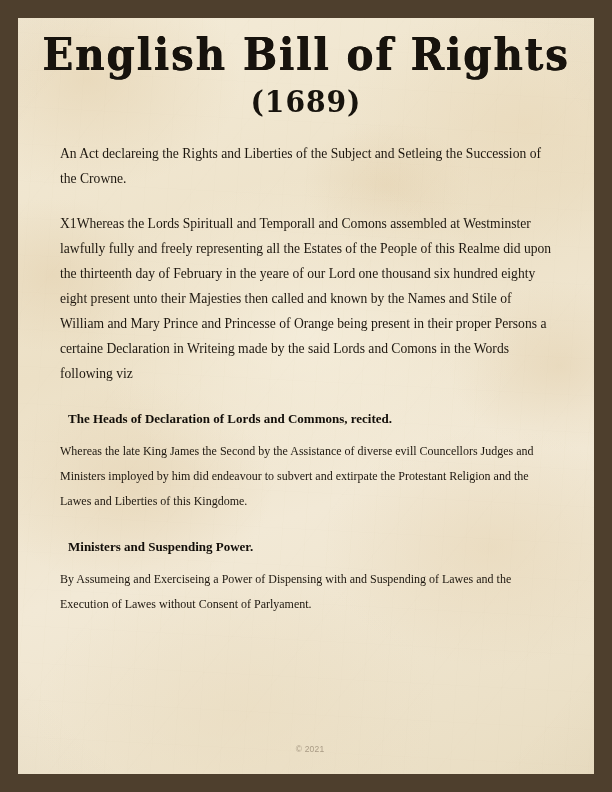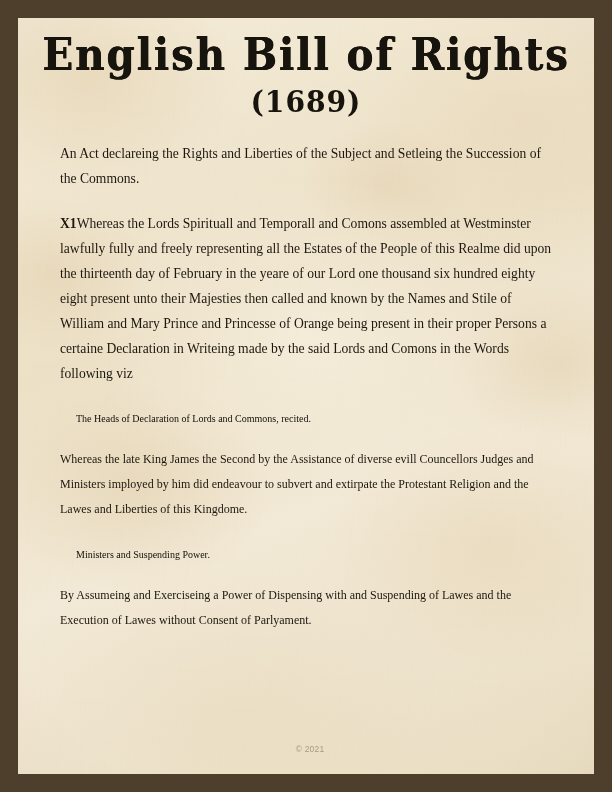--- a/index.html
+++ b/index.html
@@ -103,31 +103,31 @@
     font-size: 13.6px;
     line-height: 25px;
     margin: 0 0 20px 0;
     text-align: left;
     color: #1d170f;
   }
 
   .para:last-child { margin-bottom: 0; }
 
   .marker {
+    font-weight: 400;
+    text-align: center;
+  }
+
+  .section { margin: 0 0 20px 0; }
+
+  .section-heading {
+    font-size: 13px;
+    line-height: 25px;
     font-weight: 700;
-    text-align: center;
-  }
-
-  .section { margin: 0 0 20px 0; }
-
-  .section-heading {
-    font-size: 10px;
-    line-height: 25px;
-    font-weight: 400;
-    margin: 16px;
+    margin: 8px;
     color: #120e09;
   }
 
   .section-body {
     font-size: 12px;
     line-height: 25px;
     margin: 0;
     color: #1d170f;
   }
 
@@ -168,21 +168,21 @@
 
   <div class="content">
 
     <div class="title-block">
       <h1 class="doc-title">English Bill of Rights</h1>
       <div class="doc-year">(1689)</div>
     </div>
 
     <div class="body-area">
 
-      <p class="para">An Act declareing the Rights and Liberties of the Subject and Setleing the Succession of the Commons.</p>
+      <p class="para">An Act declareing the Rights and Liberties of the Subject and Setleing the Succession of the Crowne.</p>
 
       <p class="para"><span class="marker">X1</span><span>Whereas the Lords Spirituall and Temporall and Comons assembled at Westminster lawfully fully and freely representing all the Estates of the People of this Realme did upon the thirteenth day of February in the yeare of our Lord one thousand six hundred eighty eight present unto their Majesties then called and known by the Names and Stile of William and Mary Prince and Princesse of Orange being present in their proper Persons a certaine Declaration in Writeing made by the said Lords and Comons in the Words following viz</span></p>
 
       <div class="section">
         <p class="section-heading">The Heads of Declaration of Lords and Commons, recited.</p>
         <p class="section-body">Whereas the late King James the Second by the Assistance of diverse evill Councellors Judges and Ministers imployed by him did endeavour to subvert and extirpate the Protestant Religion and the Lawes and Liberties of this Kingdome.</p>
       </div>
 
       <div class="section">
         <p class="section-heading">Ministers and Suspending Power.</p>

